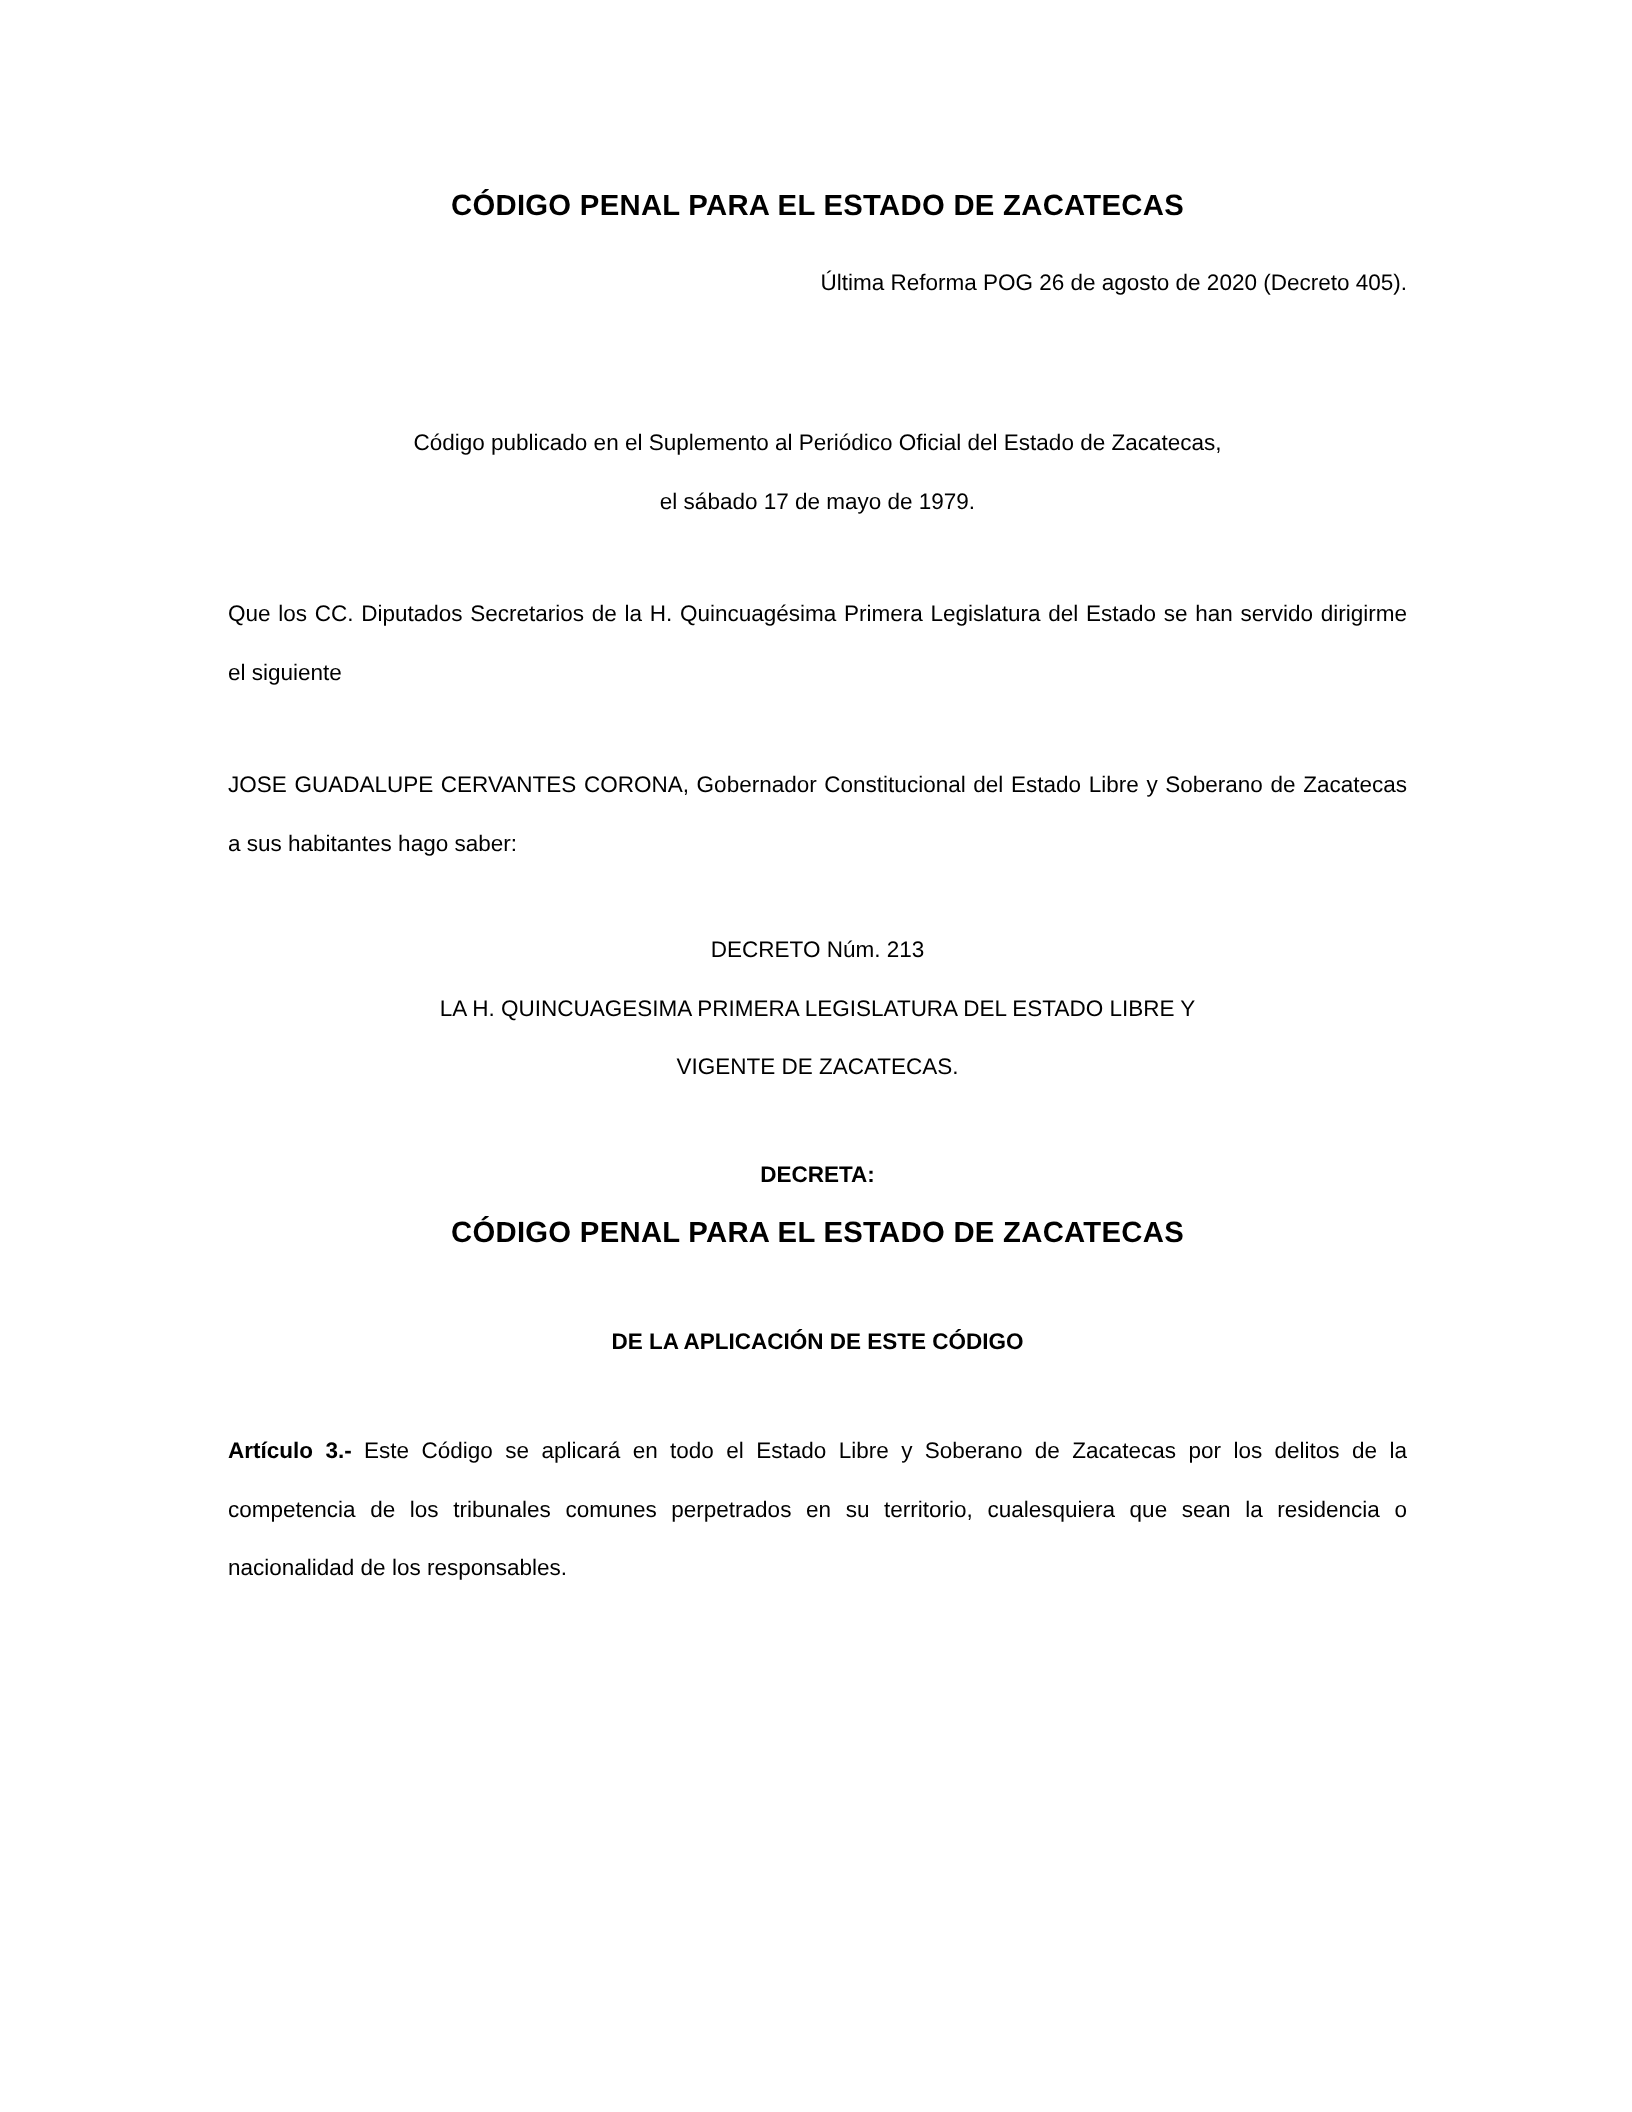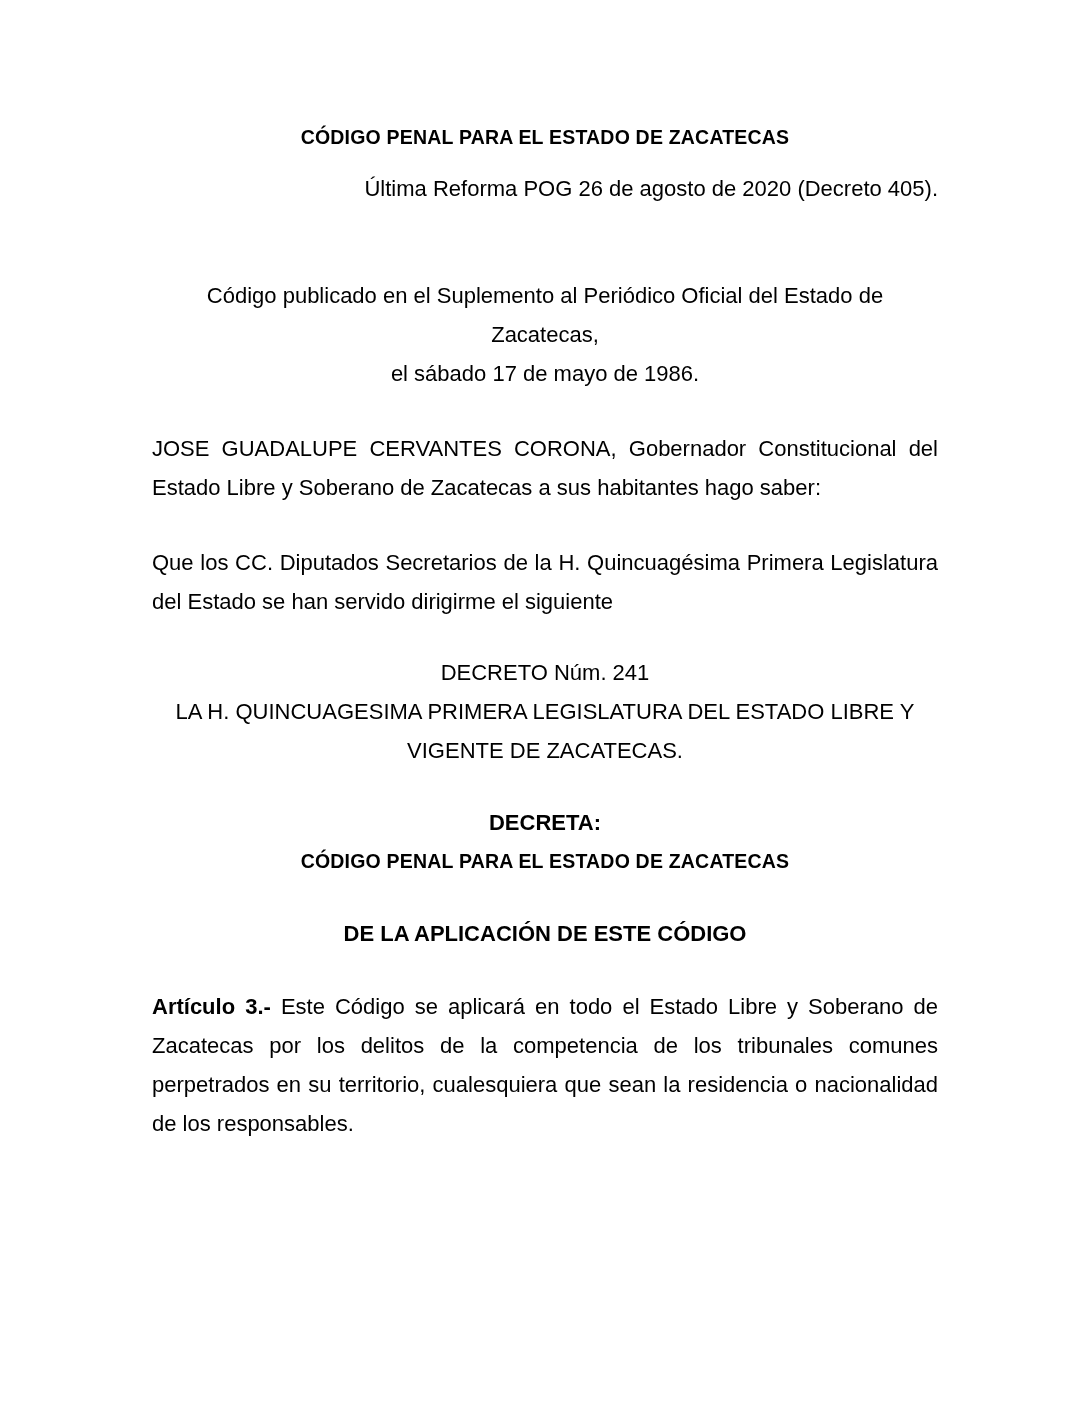--- a/index.html
+++ b/index.html
@@ -16,21 +16,21 @@
     overflow: hidden;
   }
   .page {
     box-sizing: border-box;
     width: 1088px;
     height: 1216px;
     padding: 118px 150px 60px 152px;
     background: #ffffff;
   }
   .line, .para {
-    font-size: 22px;
+    font-size: 15px;
     line-height: 39px;
   }
   .center   { text-align: center; }
   .right    { text-align: right; }
   .justify  { text-align: justify; }
   .bold     { font-weight: bold; }
   .gap      { margin-top: 36px; }
   .gap-lg   { margin-top: 70px; }
   .title {
     font-size: 19.5px;
@@ -41,29 +41,29 @@
 <body>
 
 <div class="page">
 
   <div class="line center bold title">CÓDIGO PENAL PARA EL ESTADO DE ZACATECAS</div>
 
   <div class="line right" style="margin-top: 12px;">Última Reforma POG 26 de agosto de 2020 (Decreto 405).</div>
 
   <div class="gap-lg" style="margin-top: 68px;">
     <div class="line center">Código publicado en el Suplemento al Periódico Oficial del Estado de Zacatecas,</div>
-    <div class="line center">el sábado 17 de mayo de 1986.</div>
+    <div class="line center">el sábado 17 de mayo de 1979.</div>
   </div>
+
+  <p class="para justify gap" style="margin-bottom:0;">Que los CC. Diputados Secretarios de la H. Quincuagésima Primera Legislatura del Estado se han servido dirigirme el siguiente</p>
 
   <p class="para justify gap" style="margin-bottom:0;">JOSE GUADALUPE CERVANTES CORONA, Gobernador Constitucional del Estado Libre y Soberano de Zacatecas a sus habitantes hago saber:</p>
 
-  <p class="para justify gap" style="margin-bottom:0;">Que los CC. Diputados Secretarios de la H. Quincuagésima Primera Legislatura del Estado se han servido dirigirme el siguiente</p>
-
   <div class="gap" style="margin-top: 32px;">
-    <div class="line center">DECRETO Núm. 241</div>
+    <div class="line center">DECRETO Núm. 213</div>
     <div class="line center">LA H. QUINCUAGESIMA PRIMERA LEGISLATURA DEL ESTADO LIBRE Y</div>
     <div class="line center">VIGENTE DE ZACATECAS.</div>
   </div>
 
   <div class="gap" style="margin-top: 33px;">
     <div class="line center bold">DECRETA:</div>
     <div class="line center bold title">CÓDIGO PENAL PARA EL ESTADO DE ZACATECAS</div>
   </div>
 
 

